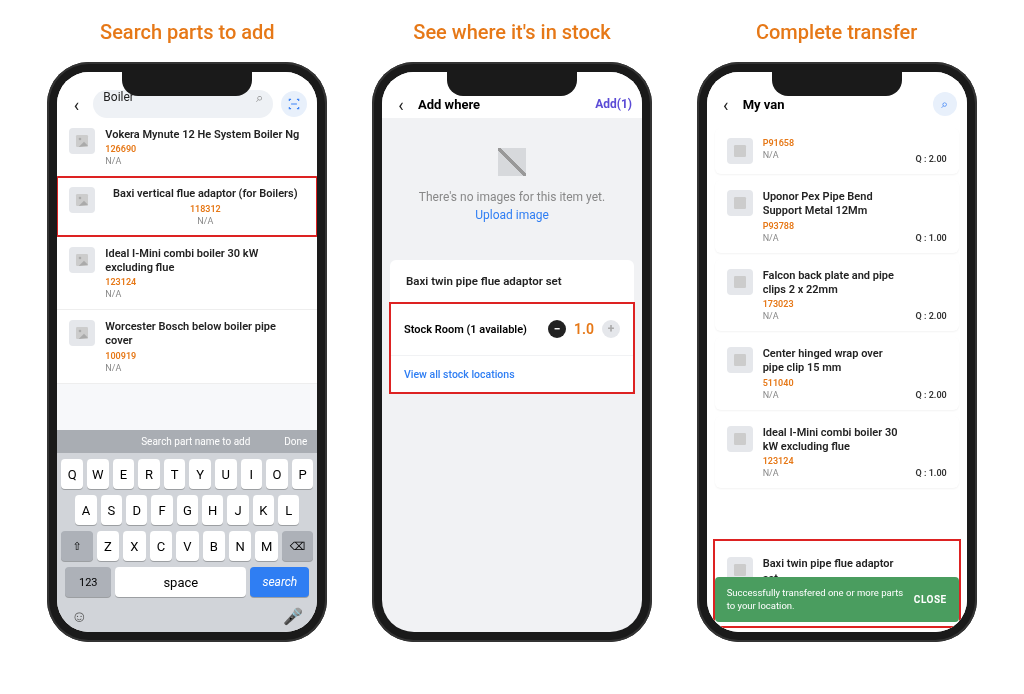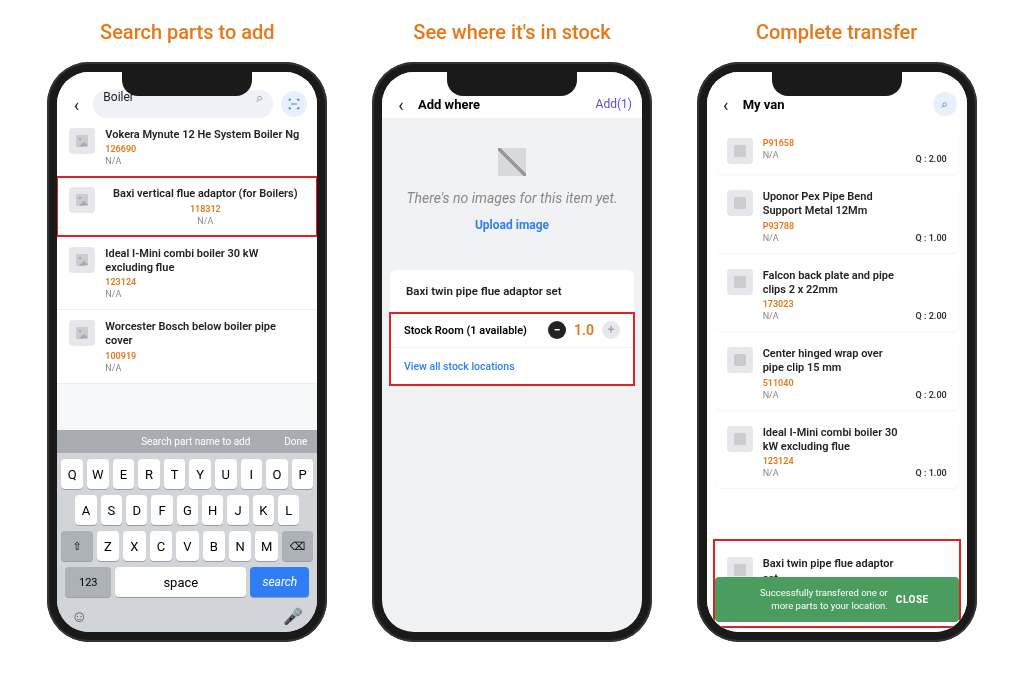--- a/index.html
+++ b/index.html
@@ -10,54 +10,54 @@
   .phone { width: 280px; height: 580px; background: #1a1a1a; border-radius: 42px; padding: 10px; position: relative; box-shadow: inset 0 0 0 2px #333; }
   .phone::before { content: ""; position: absolute; top: 10px; left: 50%; transform: translateX(-50%); width: 130px; height: 24px; background: #1a1a1a; border-radius: 0 0 16px 16px; z-index: 10; }
   .screen { width: 100%; height: 100%; background: #fff; border-radius: 32px; overflow: hidden; display: flex; flex-direction: column; position: relative; }
   .screen.grey { background: #f1f2f4; }
   .topbar { height: 46px; display: flex; align-items: center; padding: 18px 10px 0 10px; gap: 8px; background: #fff; }
   .back { width: 18px; height: 18px; display: flex; align-items: center; justify-content: center; font-size: 18px; color: #222; }
   .searchbox { flex: 1; background: #eef1f5; border-radius: 16px; height: 28px; display: flex; padding: 0 10px; font-size: 12px; color: #222; justify-content: space-between; }
   .searchbox .mag { color: #888; font-size: 13px; }
   .barcode { width: 26px; height: 26px; border-radius: 13px; background: #e8f0fb; display: flex; align-items: center; justify-content: center; color: #3b82f6; font-size: 13px; }
   .topbar-title { font-size: 13px; font-weight: 700; flex: 1; }
-  .add-link { color: #5b4bd6; font-size: 12px; font-weight: 400; margin-left: 37px; }
+  .add-link { color: #5b4bd6; font-size: 12px; font-weight: 700; margin-left: 37px; }
   .circle-btn { width: 24px; height: 24px; border-radius: 50%; background: #e8f0fb; display: flex; align-items: center; justify-content: center; color: #3b82f6; font-size: 12px; }
   .list { flex: 1; overflow: hidden; background: #f7f8fa; }
   .list.white { background: #fff; }
   .item { display: flex; padding: 10px 12px; gap: 10px; border-bottom: 1px solid #eee; background: #fff; margin: 0; }
   .item.card { margin: 6px 8px; border-radius: 6px; border: none; box-shadow: 0 1px 2px rgba(0,0,0,.05); }
   .thumb { width: 26px; height: 26px; background: #e5e7eb; border-radius: 4px; display: flex; align-items: center; justify-content: center; color: #bbb; font-size: 14px; flex-shrink: 0; }
   .thumb svg { width: 16px; height: 16px; }
   .meta { flex: 1; display: flex; flex-direction: column; gap: 2px; min-width: 0; }
   .name { font-size: 11px; font-weight: 600; color: #222; line-height: 1.3; }
   .sku { font-size: 9px; color: #e67817; font-weight: 600; }
   .na { font-size: 9px; color: #888; }
   .qty { font-size: 9px; color: #333; font-weight: 600; align-self: flex-end; margin-top: auto; }
   .item-right { display: flex; flex-direction: column; justify-content: flex-end; align-items: flex-end; }
   .hl { position: relative; text-align: center; }
   .hl::after { content: ""; position: absolute; inset: -1px; border: 2px solid #d22; pointer-events: none; border-radius: 2px; }
   .upload-area { text-align: center; padding: 30px 20px 20px; }
   .no-img-icon { width: 28px; height: 28px; margin: 0 auto 14px; background: #d7d9dc; position: relative; }
   .no-img-icon::after { content: ""; position: absolute; inset: 0; background: linear-gradient(45deg, transparent 46%, #999 46%, #999 54%, transparent 54%); }
-  .no-img-text { font-size: 14px; color: #888; margin-bottom: 12px; font-style: italic; }
-  .upload-link { font-size: 12px; color: #2f7ef3; font-weight: 700; }
+  .no-img-text { font-size: 12px; color: #888; margin-bottom: 4px; }
+  .upload-link { font-size: 12px; color: #2f7ef3; font-weight: 400; }
   .part-title-block { background: #fff; padding: 14px 16px; font-size: 11.5px; font-weight: 600; color: #222; margin: 18px 8px 0; border-radius: 6px 6px 0 0; }
-  .stock-block { background: #fff; margin: 1px 8px 0; padding: 8px 14px; display: flex; align-items: center; gap: 8px; position: relative; }
+  .stock-block { background: #fff; margin: 1px 8px 0; padding: 17px 14px; display: flex; align-items: center; gap: 8px; position: relative; }
   .stock-label { flex: 1; font-size: 11px; font-weight: 600; }
   .stepper { display: flex; align-items: center; gap: 8px; }
   .step-btn { width: 18px; height: 18px; border-radius: 50%; display: flex; align-items: center; justify-content: center; font-size: 12px; font-weight: 700; }
   .step-minus { background: #222; color: #fff; }
   .step-plus { background: #e5e7eb; color: #aaa; }
   .step-val { font-size: 14px; color: #e67817; font-weight: 600; min-width: 20px; text-align: center; }
   .view-all-block { background: #fff; margin: 1px 8px 0; padding: 12px 14px; border-radius: 0 0 6px 6px; }
   .view-all { font-size: 10.5px; color: #2f7ef3; font-weight: 500; }
   .stock-hl { position: relative; margin: 1px 8px 0; }
   .stock-hl::after { content: ""; position: absolute; inset: -1px; border: 2px solid #d22; pointer-events: none; }
-  .toast { position: absolute; bottom: 10px; left: 8px; right: 8px; background: #4a9d5f; color: #fff; padding: 10px 30px; border-radius: 4px; display: flex; align-items: center; gap: 8px; text-align: right; }
+  .toast { position: absolute; bottom: 10px; left: 8px; right: 8px; background: #4a9d5f; color: #fff; padding: 10px 12px; border-radius: 4px; display: flex; align-items: center; gap: 8px; }
   .toast-msg { flex: 1; font-size: 9.5px; line-height: 1.3; }
   .toast-close { font-size: 10px; font-weight: 700; letter-spacing: .5px; }
   .toast-wrap { position: absolute; left: 0; right: 0; bottom: 0; padding-bottom: 6px; }
   .toast-wrap::after { content: ""; position: absolute; inset: -2px 6px 4px 6px; border: 2px solid #d22; pointer-events: none; }
   
   .kbd-wrap { background: #d1d4d9; padding-bottom: 6px; }
   .kbd-hint { background: #a9adb3; color: #fff; font-size: 10px; padding: 6px 10px; display: flex; justify-content: space-between; align-items: center; }
   .kbd { padding: 6px 4px 0; }
   .krow { display: flex; justify-content: center; gap: 4px; margin-bottom: 6px; }
   .key { background: #fff; border-radius: 4px; height: 30px; flex: 1; display: flex; align-items: center; justify-content: center; font-size: 13px; box-shadow: 0 1px 0 rgba(0,0,0,.25); max-width: 24px; }

